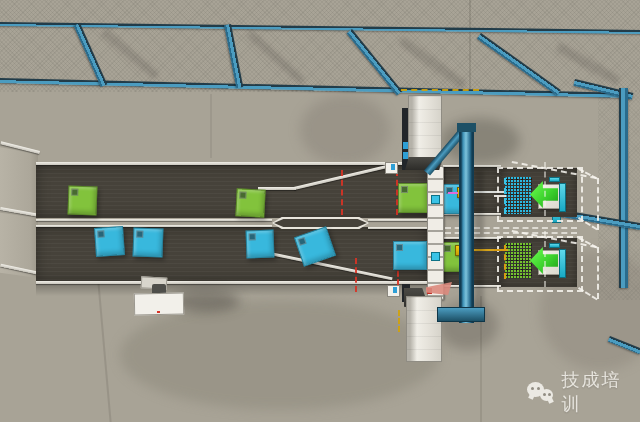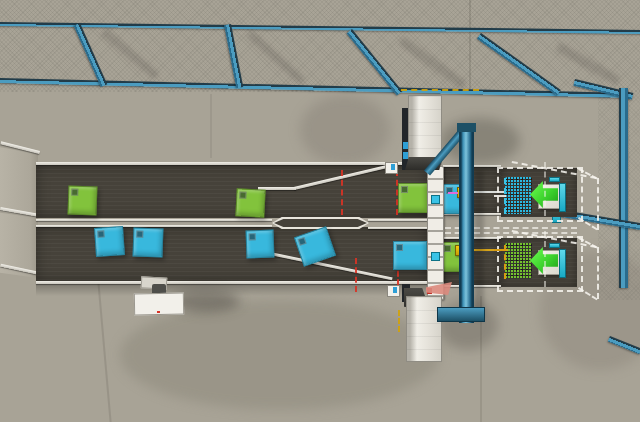--- a/index.html
+++ b/index.html
@@ -234,14 +234,29 @@
   <div class="abs" style="left:427px;top:169px;width:55px;height:8px;background:linear-gradient(#17475f,#4b9cc0 45%,#1d5066);transform:rotate(-49.5deg);transform-origin:0 50%;z-index:40;"></div>
   <div class="abs" style="left:459px;top:127px;width:15px;height:196px;background:linear-gradient(90deg,#123c52 0 2px,#3d90b5 4px,#7cc3dc 7px,#2a6f92 11px,#123c52 13px);z-index:40;"></div>
   <div class="abs" style="left:457px;top:123px;width:19px;height:9px;background:#1d5066;z-index:41;"></div>
   <div class="abs" style="left:437px;top:307px;width:46px;height:13px;background:linear-gradient(#4b9cc0,#1d5066);border:1px solid #0f3648;z-index:40;"></div>
 
   <div class="abs stain" style="left:170px;top:290px;width:70px;height:22px;background:rgba(30,28,24,.3);"></div>
   <div class="abs" style="left:152px;top:284px;width:14px;height:11px;background:#4e4e4a;border-radius:2px;z-index:18;"></div>
   <div class="abs" style="left:134px;top:293px;width:48px;height:20px;background:#f2f0ea;border:1px solid #9b988f;transform:rotate(-1deg);z-index:18;"></div>
   <div class="abs" style="left:157px;top:311px;width:3px;height:2px;background:#d93325;z-index:19;"></div>
 
+  <div class="abs" id="watermark" style="left:527px;top:377px;height:30px;">
+    <span class="abs" style="position:relative;display:inline-block;width:28px;height:24px;">
+      <span class="bub" style="left:0;top:2px;width:17px;height:15px;">
+          <i style="left:4px;top:5px;"></i>
+          <i style="left:10px;top:5px;"></i>
+        </span>
+      <span class="tail" style="left:2px;top:14px;transform:rotate(25deg);"></span>
+      <span class="bub" style="left:13px;top:9px;width:13px;height:12px;">
+          <i style="left:3px;top:4px;"></i>
+          <i style="left:8px;top:4px;"></i>
+        </span>
+      <span class="tail" style="left:21px;top:18px;transform:rotate(-25deg);"></span>
+    </span>
+    <span class="wm-text">技成培训</span>
+  </div>
 
 </div>
 
 </body></html>

